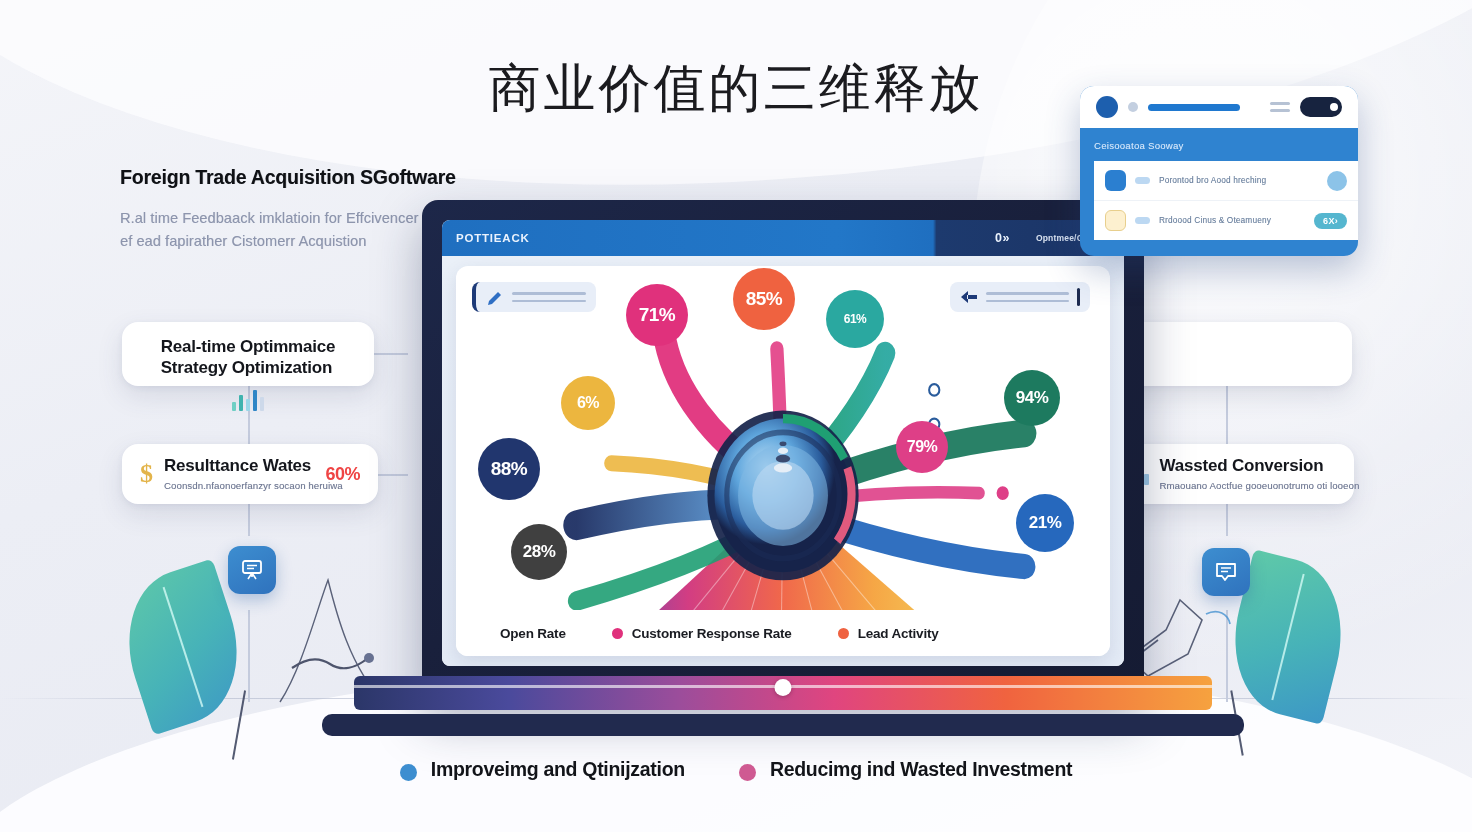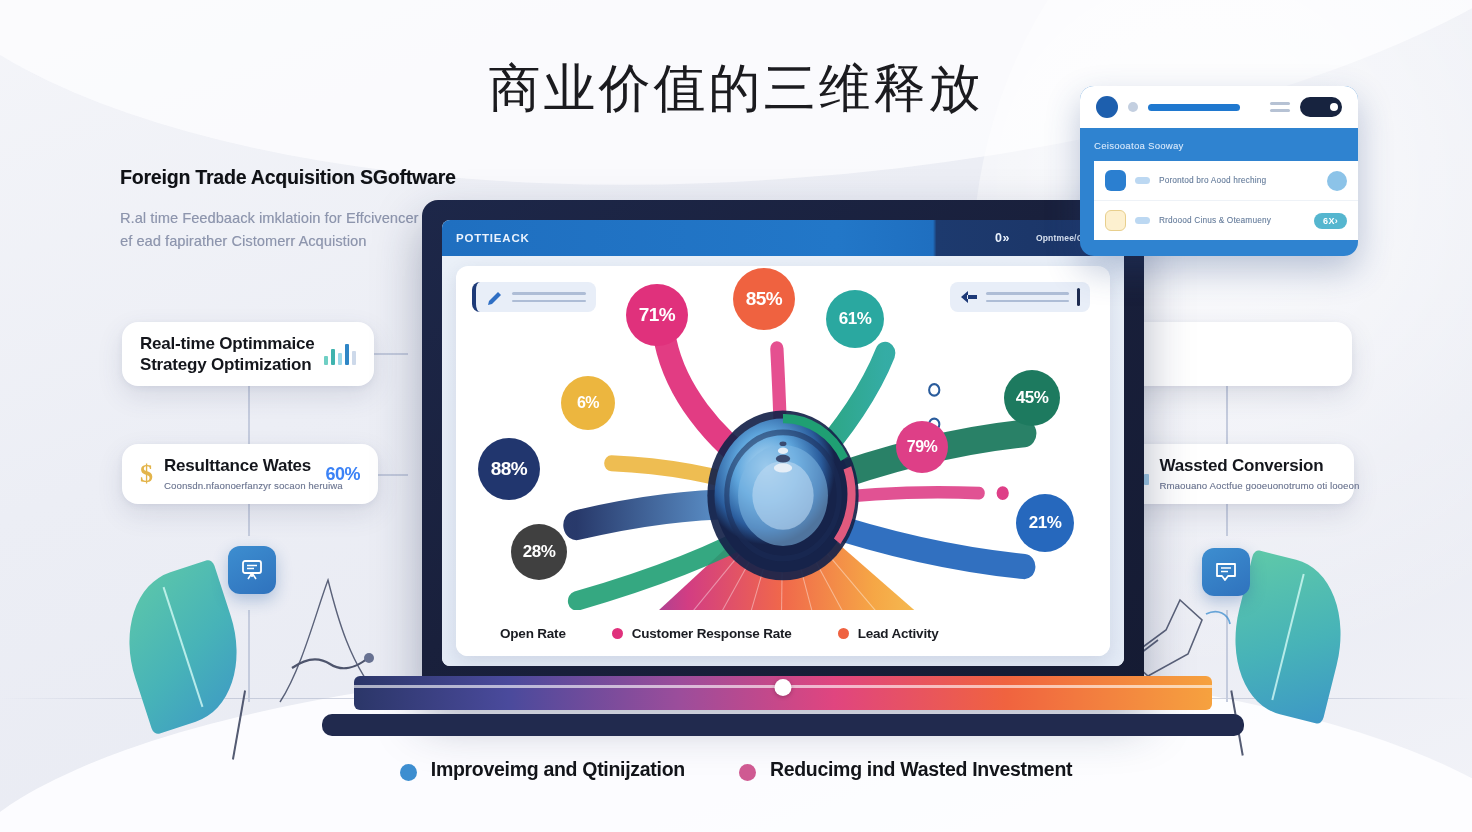--- a/index.html
+++ b/index.html
@@ -79,25 +79,25 @@
   .info-card .ic-title {
     font-size: 17px; font-weight: 700; color: #14161c; line-height: 1.24;
     letter-spacing: -.2px; white-space: nowrap;
   }
   .info-card .ic-sub {
     font-size: 9.6px; color: #6d7691; line-height: 1.42; margin-top: 3px;
     letter-spacing: .1px; white-space: nowrap;
     text-shadow: .3px .2px .5px rgba(120,130,155,.45);
   }
   .info-card .ic-metric {
-    font-size: 18px; font-weight: 700; color: #3b82f6; letter-spacing: -.5px;
+    font-size: 18px; font-weight: 700; color: #ef4444; letter-spacing: -.5px;
     flex: 0 0 auto;
   }
 
-  .card-l1 { left: 122px; top: 322px;  width: 252px; height: 64px; }
+  .card-l1 { left: 122px; top: 322px;  width: 252px; height: 64px; flex-direction: column; }
   .card-l2 { left: 122px; top: 444px;  width: 256px; height: 60px; }
   .card-r1 { left: 1098px; top: 322px; width: 254px; height: 64px; }
   .card-r2 { left: 1098px; top: 444px; width: 256px; height: 60px; }
 
   .card-l1 .ic-texts { order: 1; } .card-l1 .ic-ico { order: 2; }
   .card-r1 .ic-ico { order: 1; } .card-r1 .ic-texts { order: 2; }
 
   
   .ic-ico { flex: 0 0 auto; display: flex; align-items: center; justify-content: center; }
   .bars { display: flex; align-items: flex-end; gap: 2.5px; height: 22px; }
@@ -502,23 +502,23 @@
               <div class="pill-lines">
                 <span></span>
                   <span></span>
               </div>
               <div style="width:3px;height:18px;border-radius:2px;background:#1d2b50;flex:0 0 auto"></div>
             </div>
 
             <div id="bubble-host">
                 <div class="bubble" style="left: 170px; top: 18px; width: 62px; height: 62px; background: rgb(224, 49, 124); font-size: 19px; text-align: right;">71%</div>
                 <div class="bubble" style="left: 277px; top: 2px; width: 62px; height: 62px; background: rgb(239, 98, 64); font-size: 19px;">85%</div>
-                <div class="bubble" style="left: 370px; top: 24px; width: 58px; height: 58px; background: rgb(42, 168, 160); font-size: 17px;">61%</div>
+                <div class="bubble" style="left: 370px; top: 24px; width: 58px; height: 58px; background: rgb(42, 168, 160); font-size: 12px;">61%</div>
                 <div class="bubble" style="left: 105px; top: 110px; width: 54px; height: 54px; background: rgb(236, 182, 63); font-size: 16px;">6%</div>
-                <div class="bubble" style="left: 548px; top: 104px; width: 56px; height: 56px; background: rgb(29, 122, 95); font-size: 17px;">45%</div>
+                <div class="bubble" style="left: 548px; top: 104px; width: 56px; height: 56px; background: rgb(29, 122, 95); font-size: 17px;">94%</div>
                 <div class="bubble" style="left: 22px; top: 172px; width: 62px; height: 62px; background: rgb(33, 54, 110); font-size: 19px;">88%</div>
                 <div class="bubble" style="left: 440px; top: 155px; width: 52px; height: 52px; background: rgb(222, 63, 135); font-size: 16px;">79%</div>
                 <div class="bubble" style="left: 560px; top: 228px; width: 58px; height: 58px; background: rgb(38, 104, 189); font-size: 17px;">21%</div>
                 <div class="bubble" style="left: 55px; top: 258px; width: 56px; height: 56px; background: #404040; font-size: 17px;">28%</div>
               </div>
 
             <div class="canvas-legend" id="canvas-legend">
                 <div class="lg-item">
                   <span class="lg-label">Open Rate</span>
                 </div>

